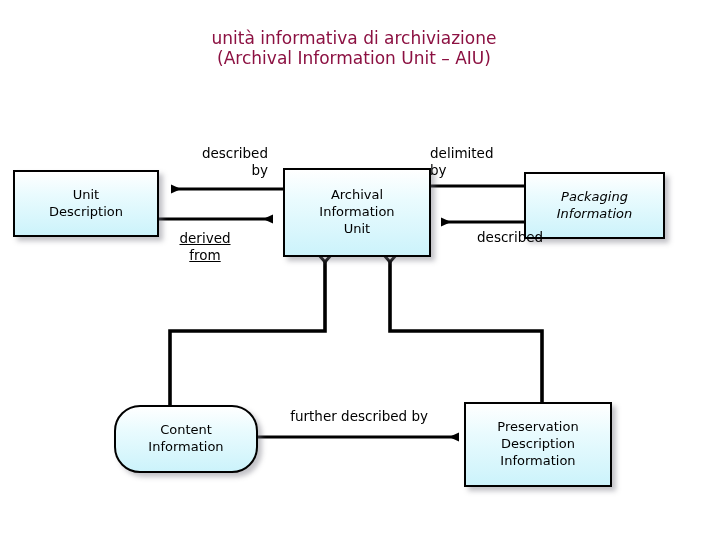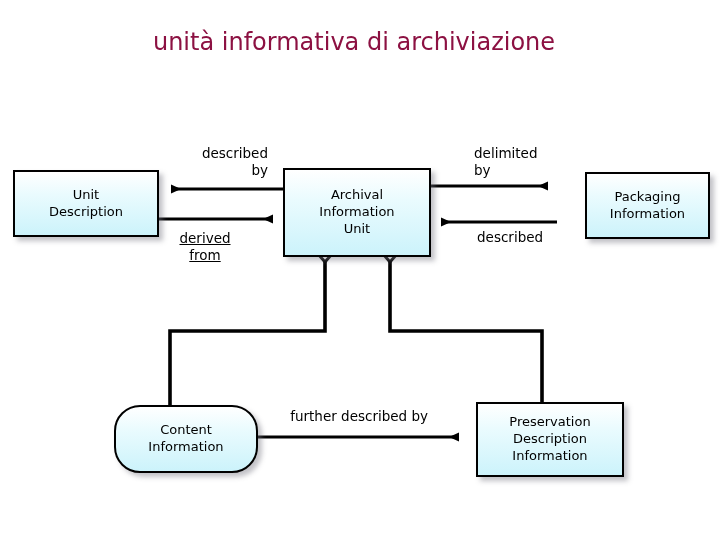--- a/index.html
+++ b/index.html
@@ -25,21 +25,21 @@
   
   .title-block {
     position: absolute;
     left: 0;
     top: 28px;
     width: 708px;
     text-align: center;
     line-height: 1.18;
     color: #8C1142;
     font-family: "DejaVu Sans", sans-serif;
-    font-size: 24px;
+    font-size: 17px;
     letter-spacing: 0px;
   }
   .title-line { display: block; white-space: nowrap; }
 
   
   #wires {
     position: absolute;
     left: 0; top: 0;
     width: 720px; height: 540px;
     pointer-events: none;
@@ -62,47 +62,48 @@
     font-family: "DejaVu Sans", sans-serif;
     font-size: 13px;
     color: #000000;
     line-height: 1.30;
     white-space: pre-line;
     padding: 0 4px;
   }
 
   #node-unit-description { left: 13px;  top: 170px; width: 146px; height: 67px; }
   #node-aiu              { left: 283px; top: 168px; width: 148px; height: 89px; }
-  #node-packaging        { left: 585px; top: 172px; width: 125px; height: 67px; }
+  #node-packaging        { left: 524px; top: 172px; width: 141px; height: 67px; font-style: italic; }
   #node-content          { left: 114px;  top: 405px; width: 144px; height: 68px; border-radius: 26px; }
-  #node-pdi              { left: 476px; top: 402px; width: 148px; height: 75px; }
+  #node-pdi              { left: 464px; top: 402px; width: 148px; height: 85px; }
 
   
   .edge-label {
     position: absolute;
     font-family: "DejaVu Sans", sans-serif;
     font-size: 13.5px;
     color: #000000;
     line-height: 1.28;
     white-space: pre-line;
     z-index: 4;
   }
   #label-described-by   { left: 180px; top: 145px; width: 88px; text-align: right; }
   #label-derived-from   { left: 160px; top: 230px; width: 90px; text-align: center; text-decoration: underline; }
-  #label-delimited-by   { left: 430px; top: 145px; width: 100px; text-align: left; margin-left: 44px; }
+  #label-delimited-by   { left: 430px; top: 145px; width: 100px; text-align: left; }
   #label-identifies     { left: 477px; top: 229px; width: 80px; text-align: left; }
   #label-further        { left: 258px; top: 408px; width: 170px; text-align: right; }
 </style>
 </head>
 <body>
 
 <div id="canvas">
 
   <div class="title-block">
     <span class="title-line">unità informativa di archiviazione</span>
+    <span class="title-line">(Archival Information Unit – AIU)</span>
   </div>
 
   <svg id="wires" viewBox="0 0 720 540">
     <defs>
       <marker id="arrowL" markerWidth="10" markerHeight="10" refX="9" refY="5" orient="auto-start-reverse" markerUnits="userSpaceOnUse">
         <path d="M0,5 L10,0.6 L10,9.4 Z" fill="#000000"></path>
       </marker>
     </defs>
 
     <g>

